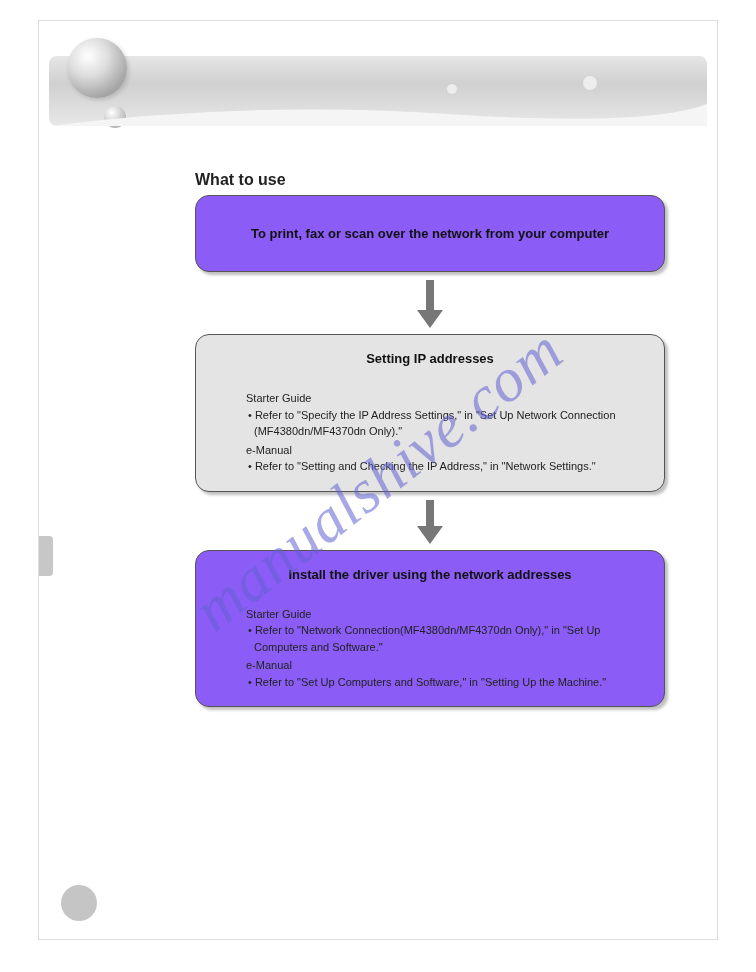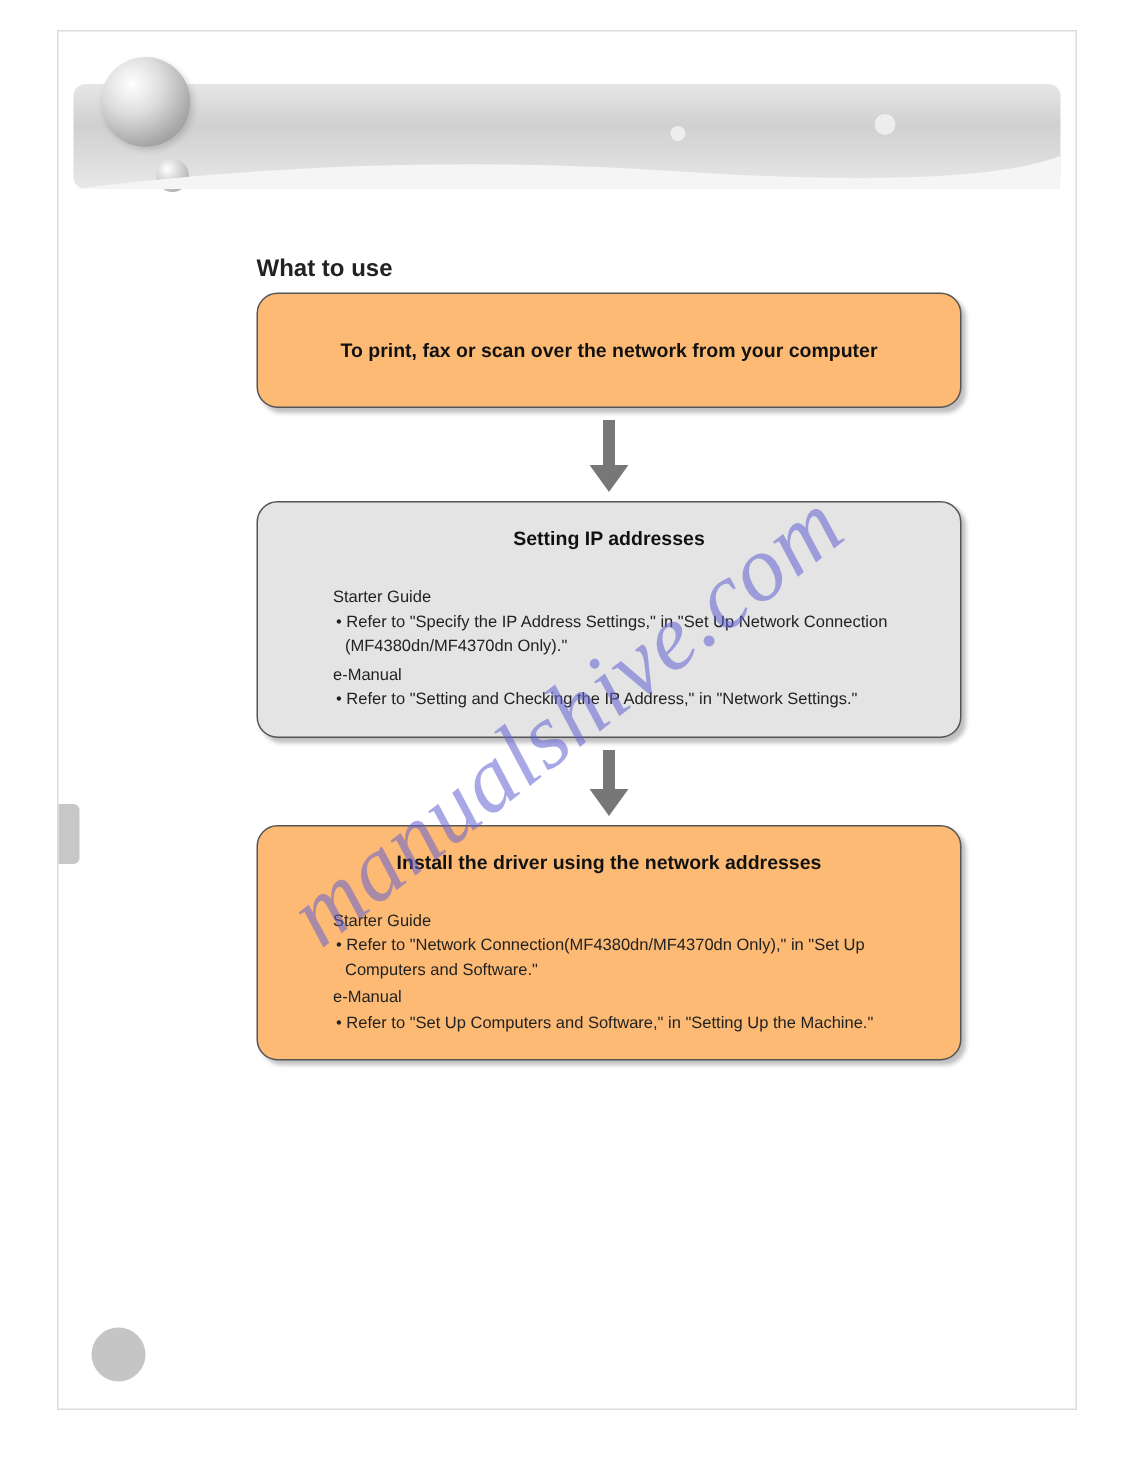--- a/index.html
+++ b/index.html
@@ -63,35 +63,35 @@
   .swoosh {
     position: absolute;
     bottom: 0;
     left: 0; right: 0;
     height: 30px;
   }
   .swoosh svg { width: 100%; height: 100%; }
   .content {
     position: absolute;
     top: 150px;
-    left: 132px;
+    left: 156px;
     width: 470px;
   }
   h2 {
     font-size: 16px;
     font-weight: bold;
     color: #222;
     margin-bottom: 6px;
   }
   .box {
     border: 1.5px solid #555;
     border-radius: 14px;
     padding: 16px 20px;
     box-shadow: 3px 3px 3px rgba(0,0,0,0.25);
-    background: #fdba74;
+    background: #8b5cf6;
     position: relative;
   }
   .box.gray {
     background: #e4e4e4;
   }
   .box-heading {
     text-align: center;
     font-weight: bold;
     font-size: 13px;
     margin-bottom: 10px;

